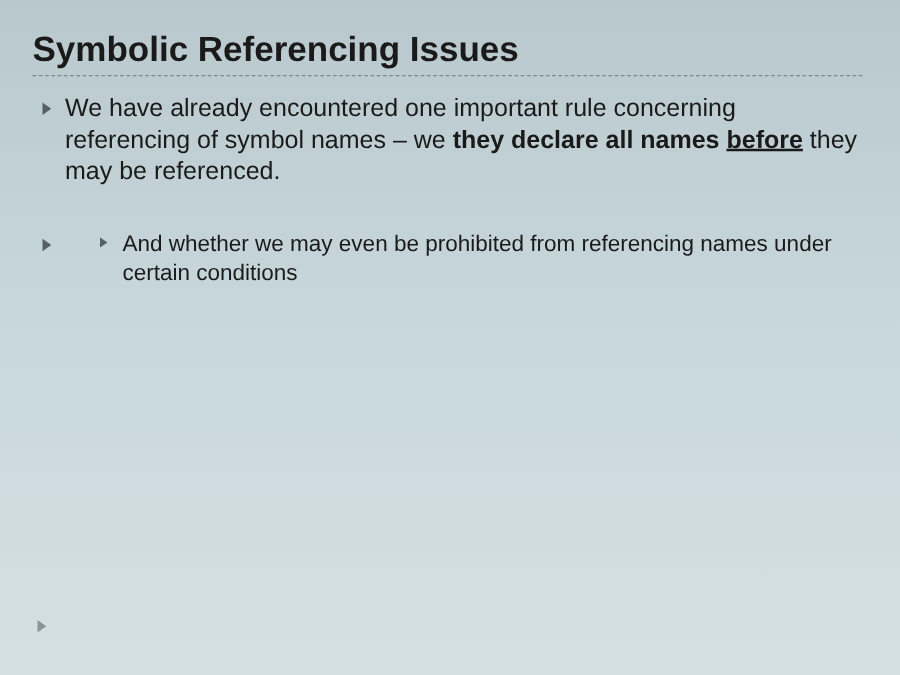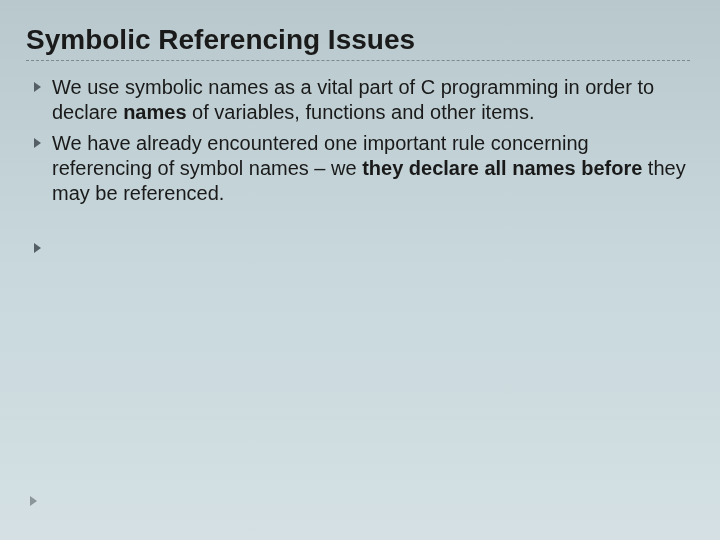--- a/index.html
+++ b/index.html
@@ -58,46 +58,48 @@
     content: "";
     position: absolute;
     left: 2px;
     top: 6px;
     width: 0; height: 0;
     border-top: 4.5px solid transparent;
     border-bottom: 4.5px solid transparent;
     border-left: 6px solid #556066;
   }
   .bold { font-weight: bold; }
-  .u { }
+  .u { text-decoration: underline; }
   .footer-marker {
     position: absolute;
     left: 30px;
     bottom: 34px;
     width: 0; height: 0;
     border-top: 5px solid transparent;
     border-bottom: 5px solid transparent;
     border-left: 7px solid #8a969a;
   }
 </style>
 </head>
 <body>
 
 <h1 class="title">Symbolic Referencing Issues</h1>
 <hr class="hr">
 
 <ul class="bullet-list">
   <li>
-    <span>We use symbolic names as a vital part of C programming in order to declare </span><span class="bold">names</span><span> of variables, functions and other items.</span>
-  </li>
-  <li>
     <span>We have already encountered one important rule concerning referencing of symbol names – we </span><span class="bold">they declare all names</span><span> </span><span class="bold u">before</span><span> they may be referenced.</span>
   </li>
 </ul>
 
 <div class="gap"></div>
 
 <ul class="bullet-list">
   <li>
+    <ul class="sub-list">
+      <li>
+        <span>And whether we may even be prohibited from referencing names under certain conditions</span>
+      </li>
+    </ul>
   </li>
 </ul>
 
 <div class="footer-marker"></div>
 
 </body></html>

